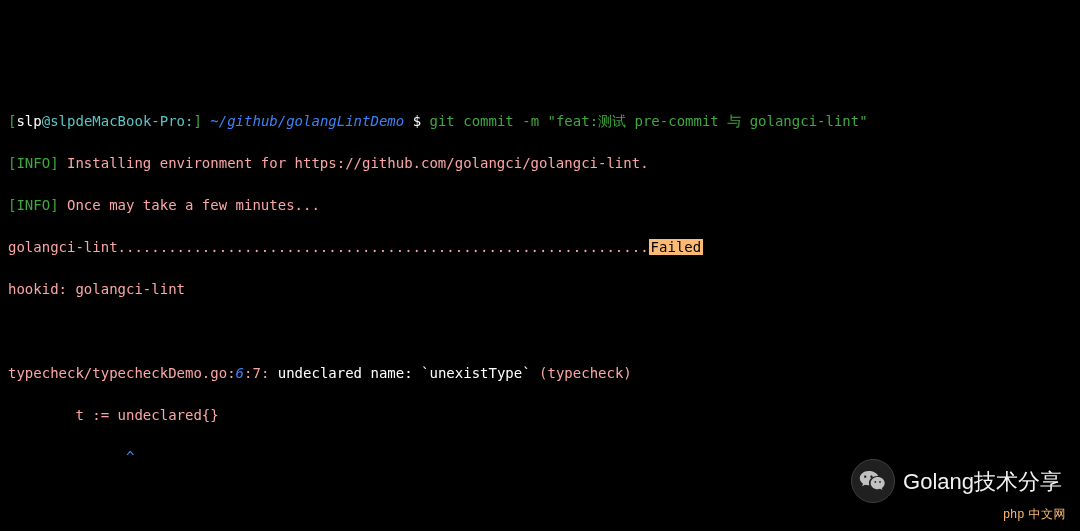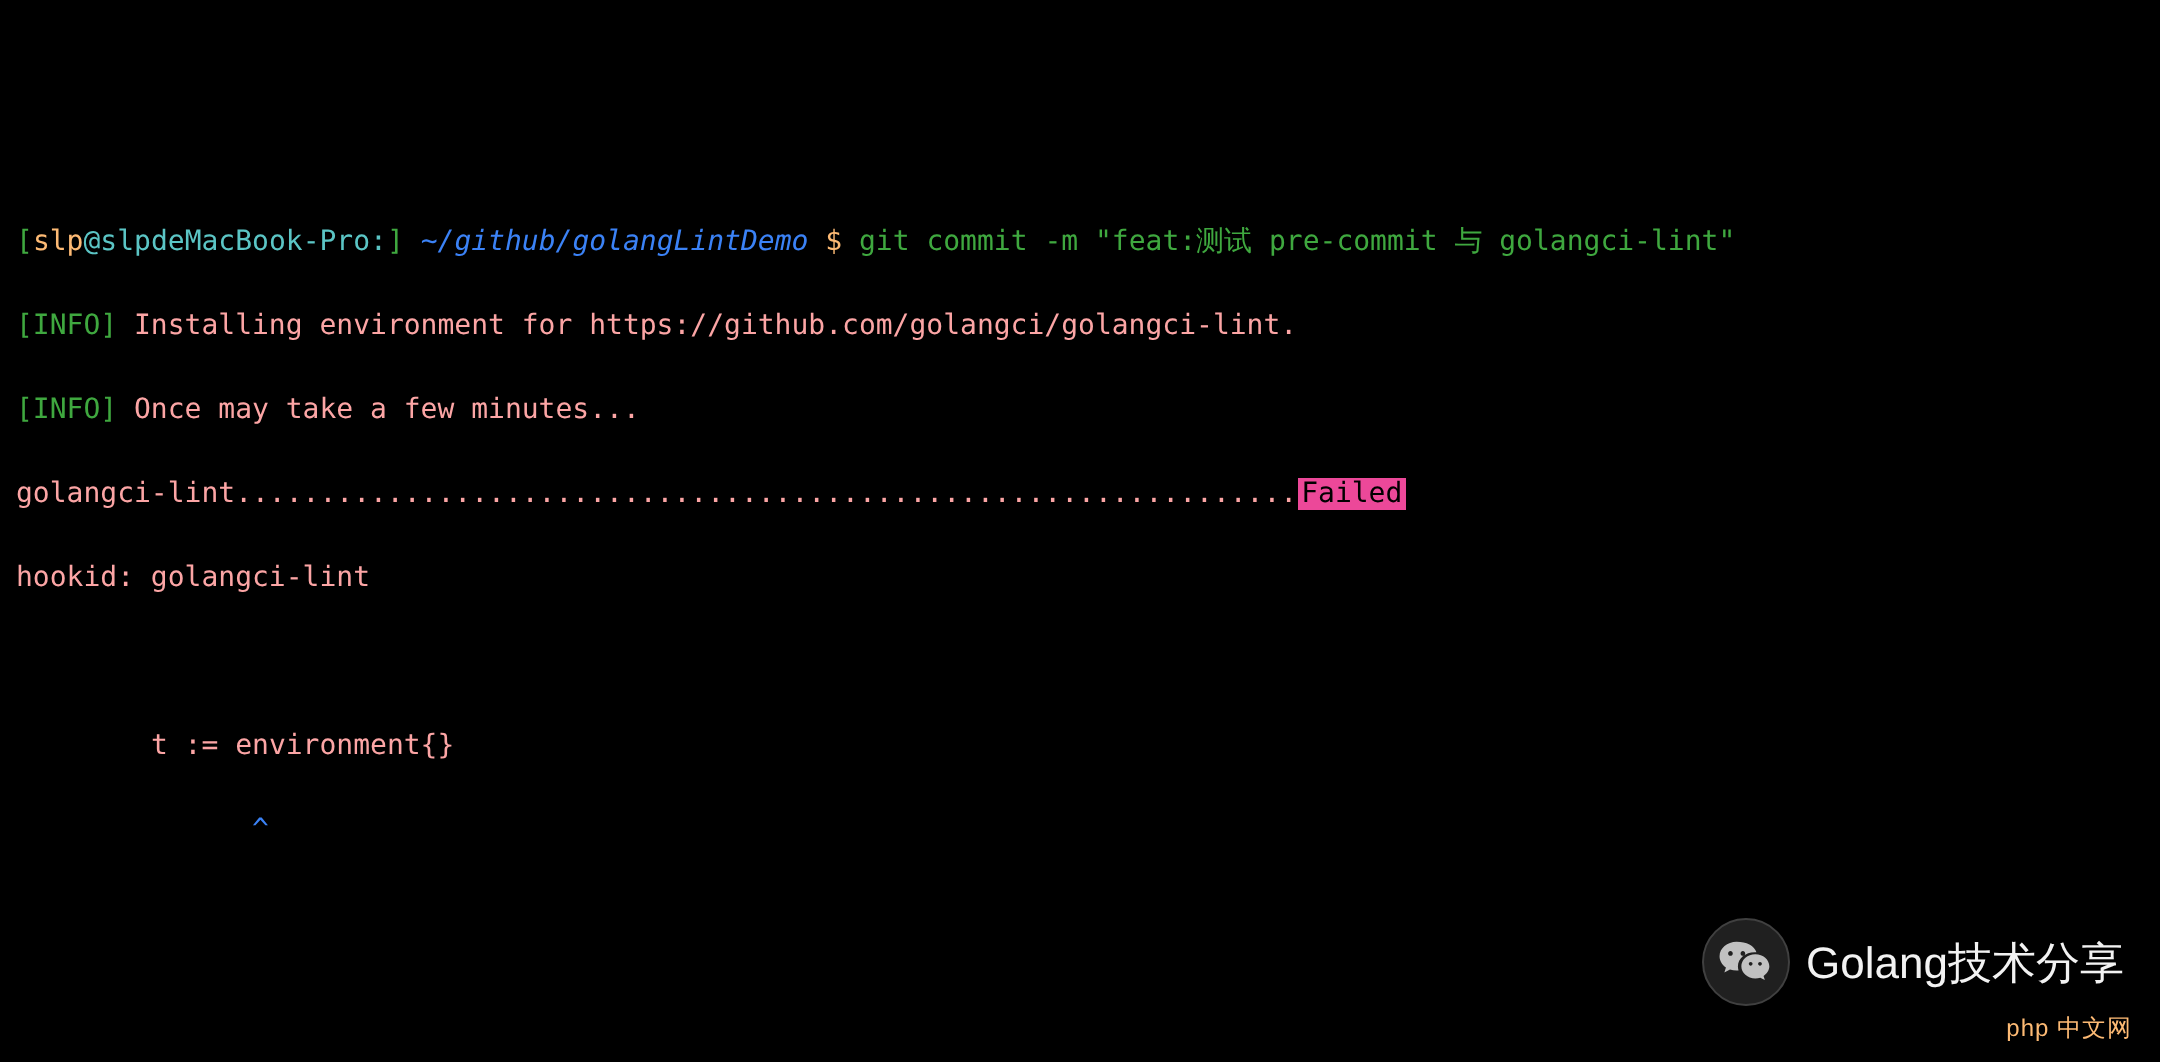--- a/index.html
+++ b/index.html
@@ -16,23 +16,23 @@
       padding: 6px 8px;
       width: 1080px;
       height: 531px;
       overflow: hidden;
       position: relative;
       white-space: pre-wrap;
     }
     .c-green { color: #3fa83f; }
     .c-cyan { color: #5bc5c5; }
     .c-yellow { color: #3b82f6; font-style: italic; }
-    .c-red { color: #fdba74; }
+    .c-red { color: #ffffff; }
     .c-white { color: #fca5a5; }
-    .bg-red { background: #ec4899; color: #000; padding: 0 2px; }
+    .bg-red { background: #fdba74; color: #000; padding: 0 2px; }
     .line { display: block; }
     .watermark {
       position: absolute;
       right: 18px;
       bottom: 28px;
       display: flex;
       align-items: center;
       gap: 8px;
       color: #fff;
       font-family: -apple-system, "Microsoft YaHei", sans-serif;
@@ -66,21 +66,22 @@
 
 
 
 <div>
 <span class="line"><span class="c-green">[</span><span class="c-red">slp</span><span class="c-cyan">@</span><span class="c-cyan">slpdeMacBook-Pro:</span><span class="c-green">]</span><span class="c-yellow"> ~/github/golangLintDemo </span><span class="c-red">$ </span><span class="c-green">git commit -m "feat:测试 pre-commit 与 golangci-lint"</span></span>
 <span class="line"><span class="c-green">[INFO]</span><span class="c-white"> Installing environment for https://github.com/golangci/golangci-lint.</span></span>
 <span class="line"><span class="c-green">[INFO]</span><span class="c-white"> Once may take a few minutes...</span></span>
 <span class="line"><span class="c-white">golangci-lint</span><span class="c-white">...............................................................</span><span class="bg-red">Failed</span></span>
 <span class="line c-white">hookid: golangci-lint</span>
 <span class="line">&nbsp;</span>
-<span class="line c-white">        t := environment{}</span>
+<span class="line"><span class="c-white">typecheck/typecheckDemo.go</span><span class="c-white">:</span><span class="c-yellow">6</span><span class="c-white">:</span><span class="c-white">7</span><span class="c-white">: </span><span class="c-red">undeclared name: `unexistType`</span><span class="c-white"> (typecheck)</span></span>
+<span class="line c-white">        t := undeclared{}</span>
 <span class="line c-yellow">              ^</span>
 
 
 
 
 
 
 
 
 

